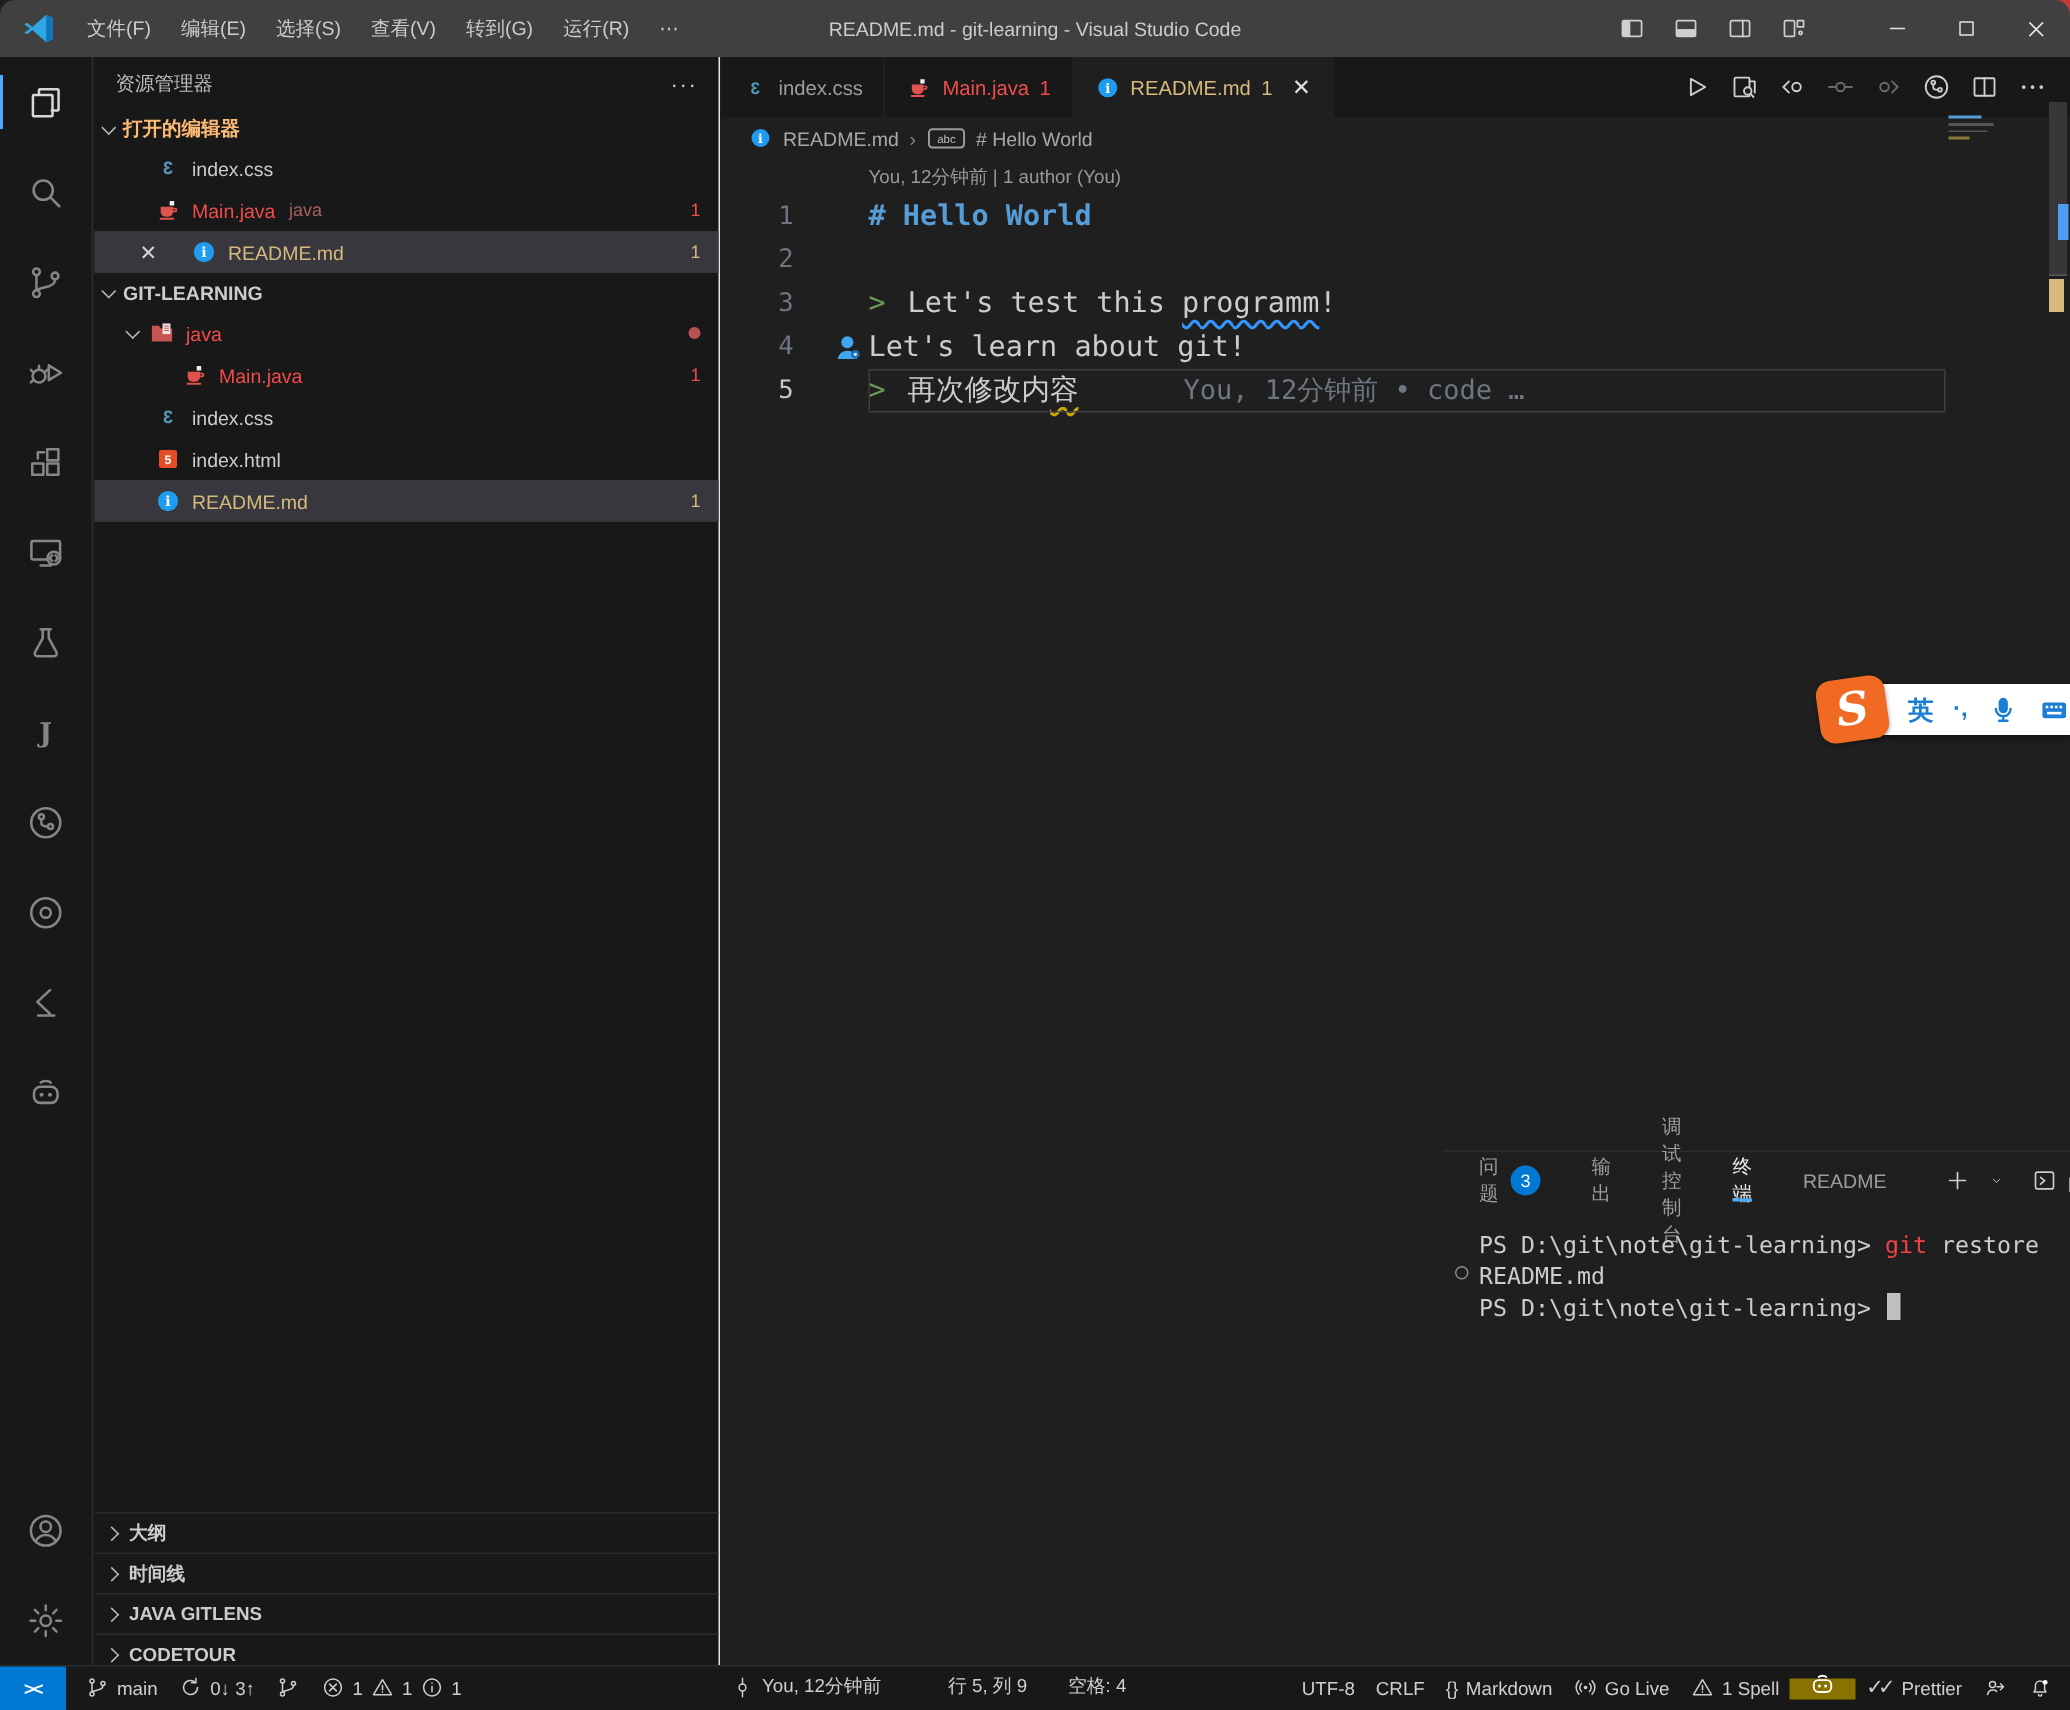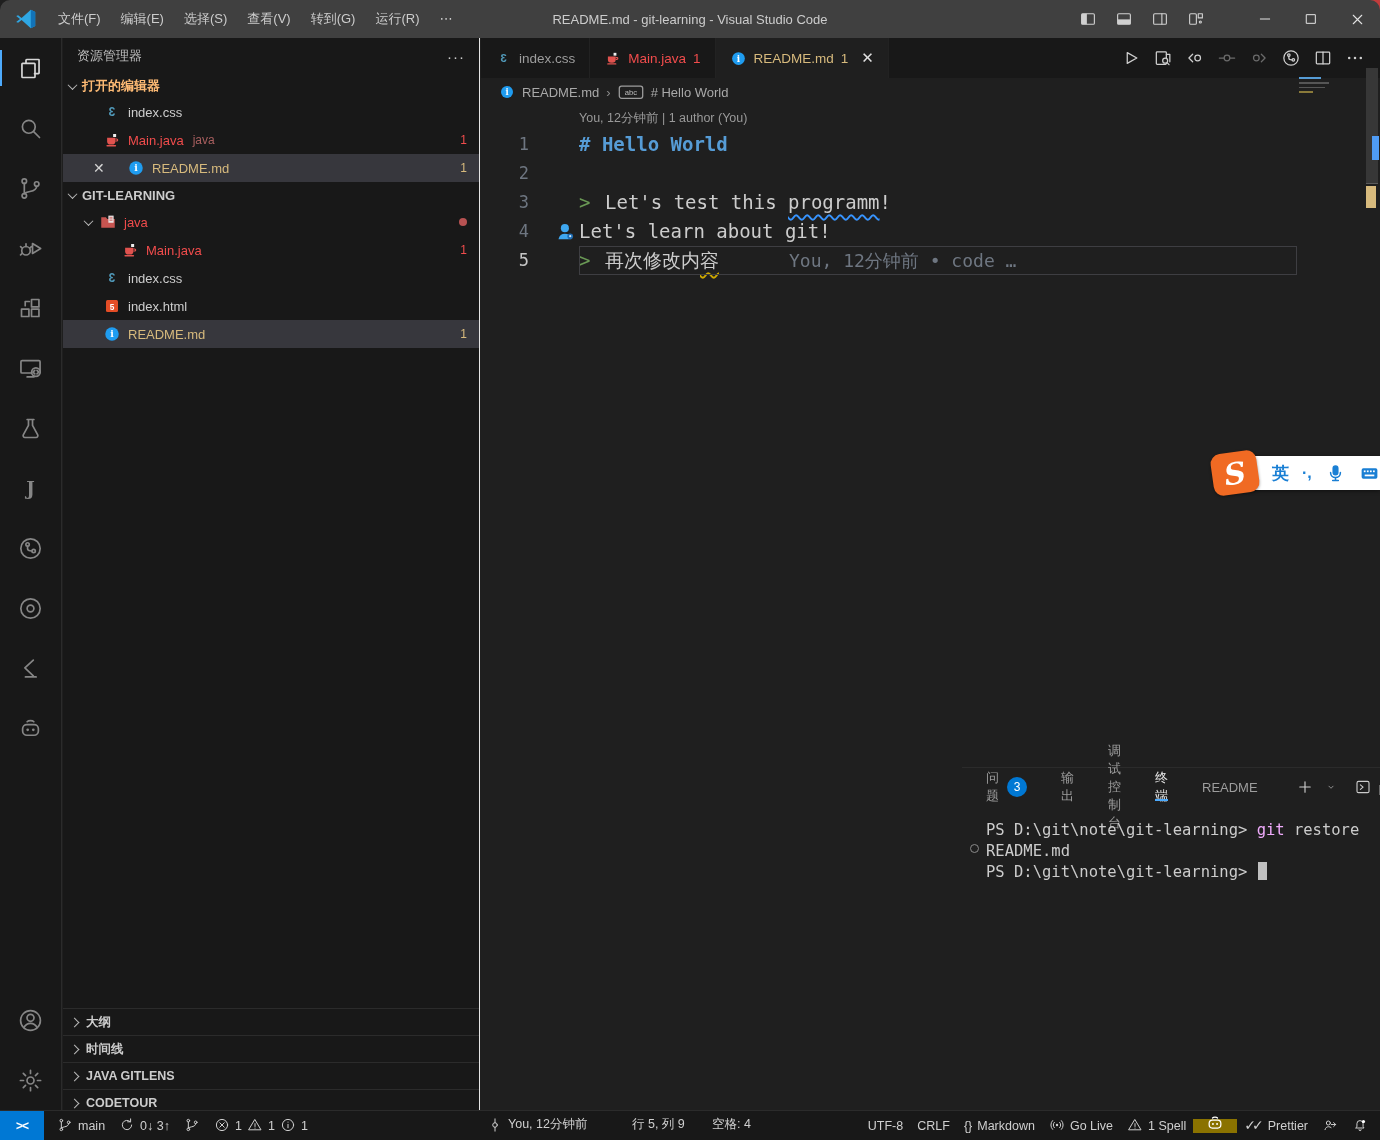--- a/index.html
+++ b/index.html
@@ -96,21 +96,21 @@
   .ptab { font-size:13px; color:#9d9d9d; margin-right:34px; height:38px; display:flex; align-items:center; gap:8px; position:relative; text-transform:none; }
   .ptab.active { color:#e7e7e7; }
   .ptab.active::after { content:""; position:absolute; bottom:5px; left:0; right:0; height:2px; background:#4daafc; }
   .pbadge { background:#0078d4; color:#fff; min-width:20px; height:20px; border-radius:10px; font-size:12px;
     display:inline-flex; align-items:center; justify-content:center; padding:0 5px; }
   .ptools { margin-left:auto; display:flex; align-items:center; gap:4px; color:#cfcfcf; }
   .ptools .ico { width:26px; height:26px; padding:4px; }
   .pwsh-group { display:flex; align-items:center; gap:5px; margin:0 8px; font-size:13px; color:#cccccc; }
   .pwsh-group .ico { width:22px; height:22px; padding:2px; }
   .term { padding:14px 0 0 24px; font-family:"DejaVu Sans Mono",monospace; font-size:15.5px; line-height:21px; color:#cccccc; position:relative; }
-  .tgit { color:#f0abfc;text-align:center; }
+  .tgit { color:#ef4444;text-align:center; }
   .tcursor { display:inline-block; width:9px; height:18px; background:#c0c0c0; vertical-align:-3px; margin-left:1px; }
   .tdeco { position:absolute; left:8px; top:38px; width:9px; height:9px; border:1.4px solid #8a8a8a; border-radius:50%; }
 
   
   .statusbar { position:absolute; left:0; right:0; bottom:0; height:30px; background:#181818; border-top:1px solid #2b2b2b;
     display:flex; align-items:center; font-size:12.5px; color:#cfcfcf; }
   .st-item { display:flex; align-items:flex-end; gap:5px; padding:0 7px; height:14px; }
   .st-item .ico { width:16px; height:16px; }
   .remote { background:#0078d4; color:#fff; width:44px; justify-content:center; font-weight:bold; font-size:12px;
     letter-spacing:-1px; height:30px; display:flex; align-items:center; }

